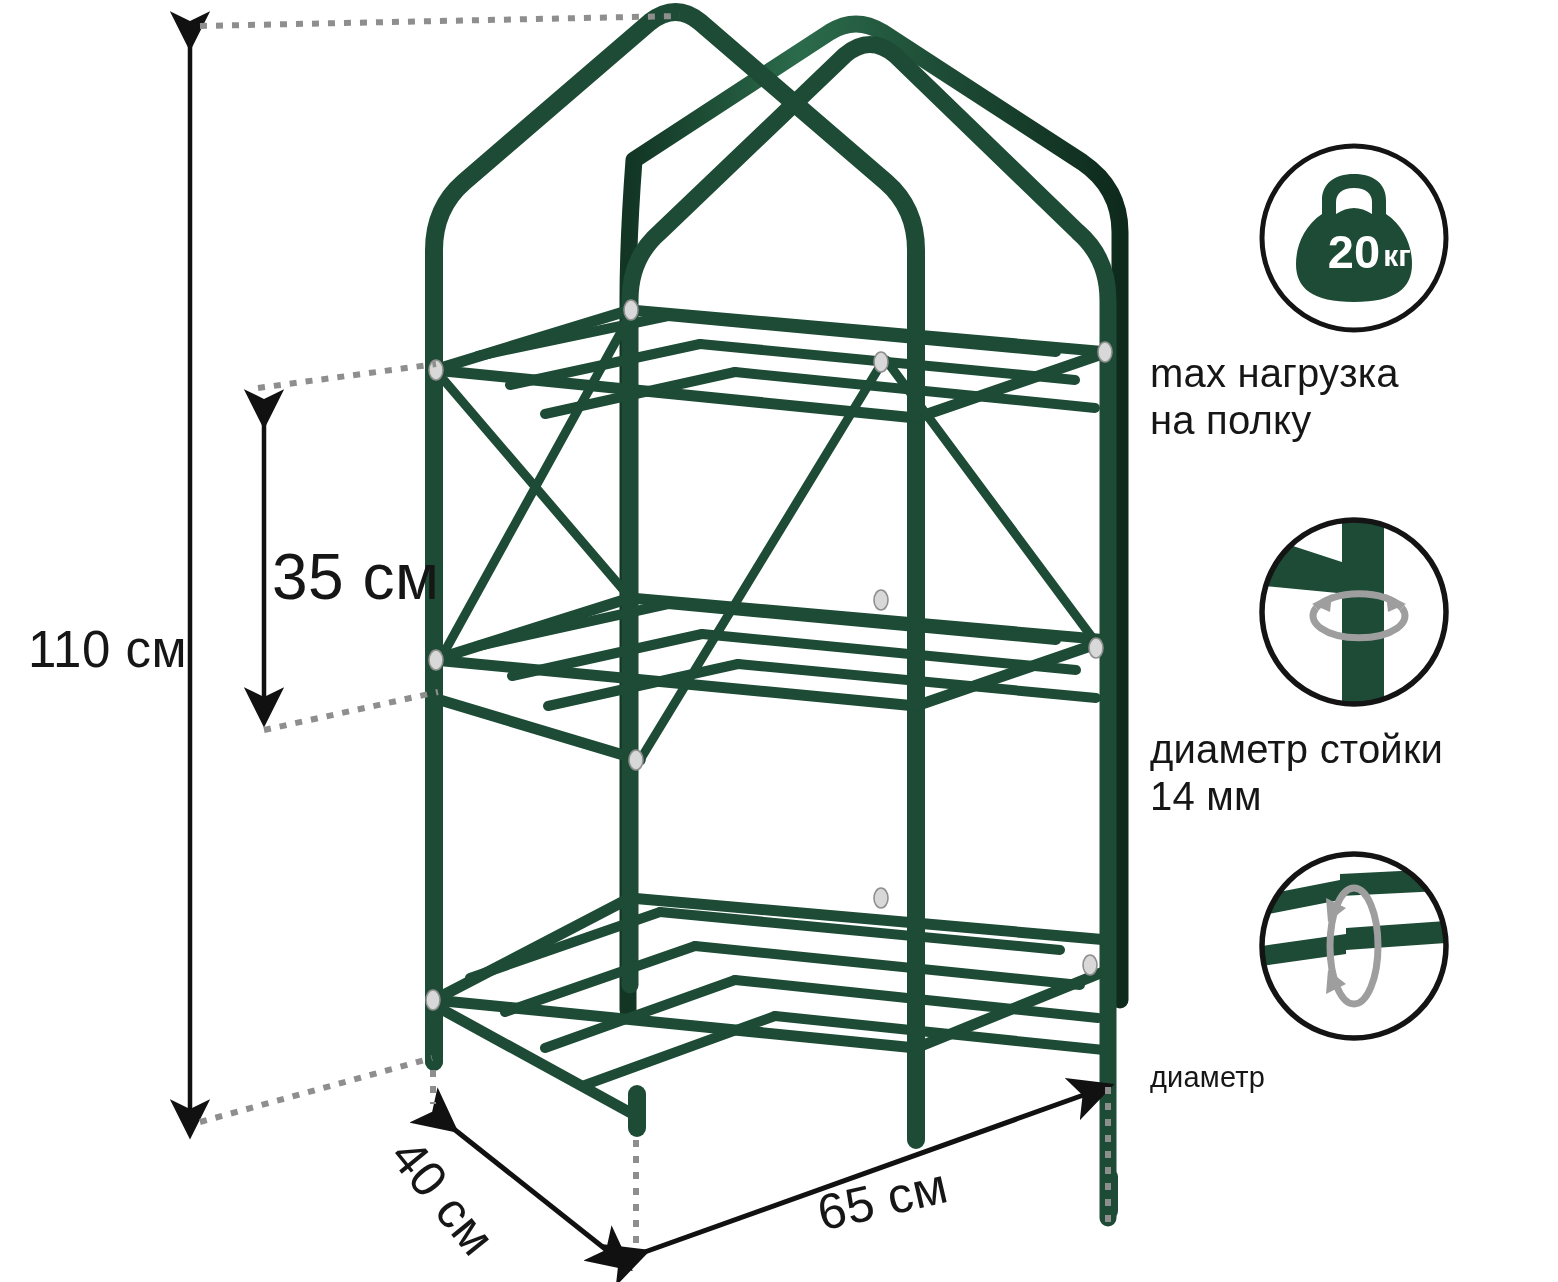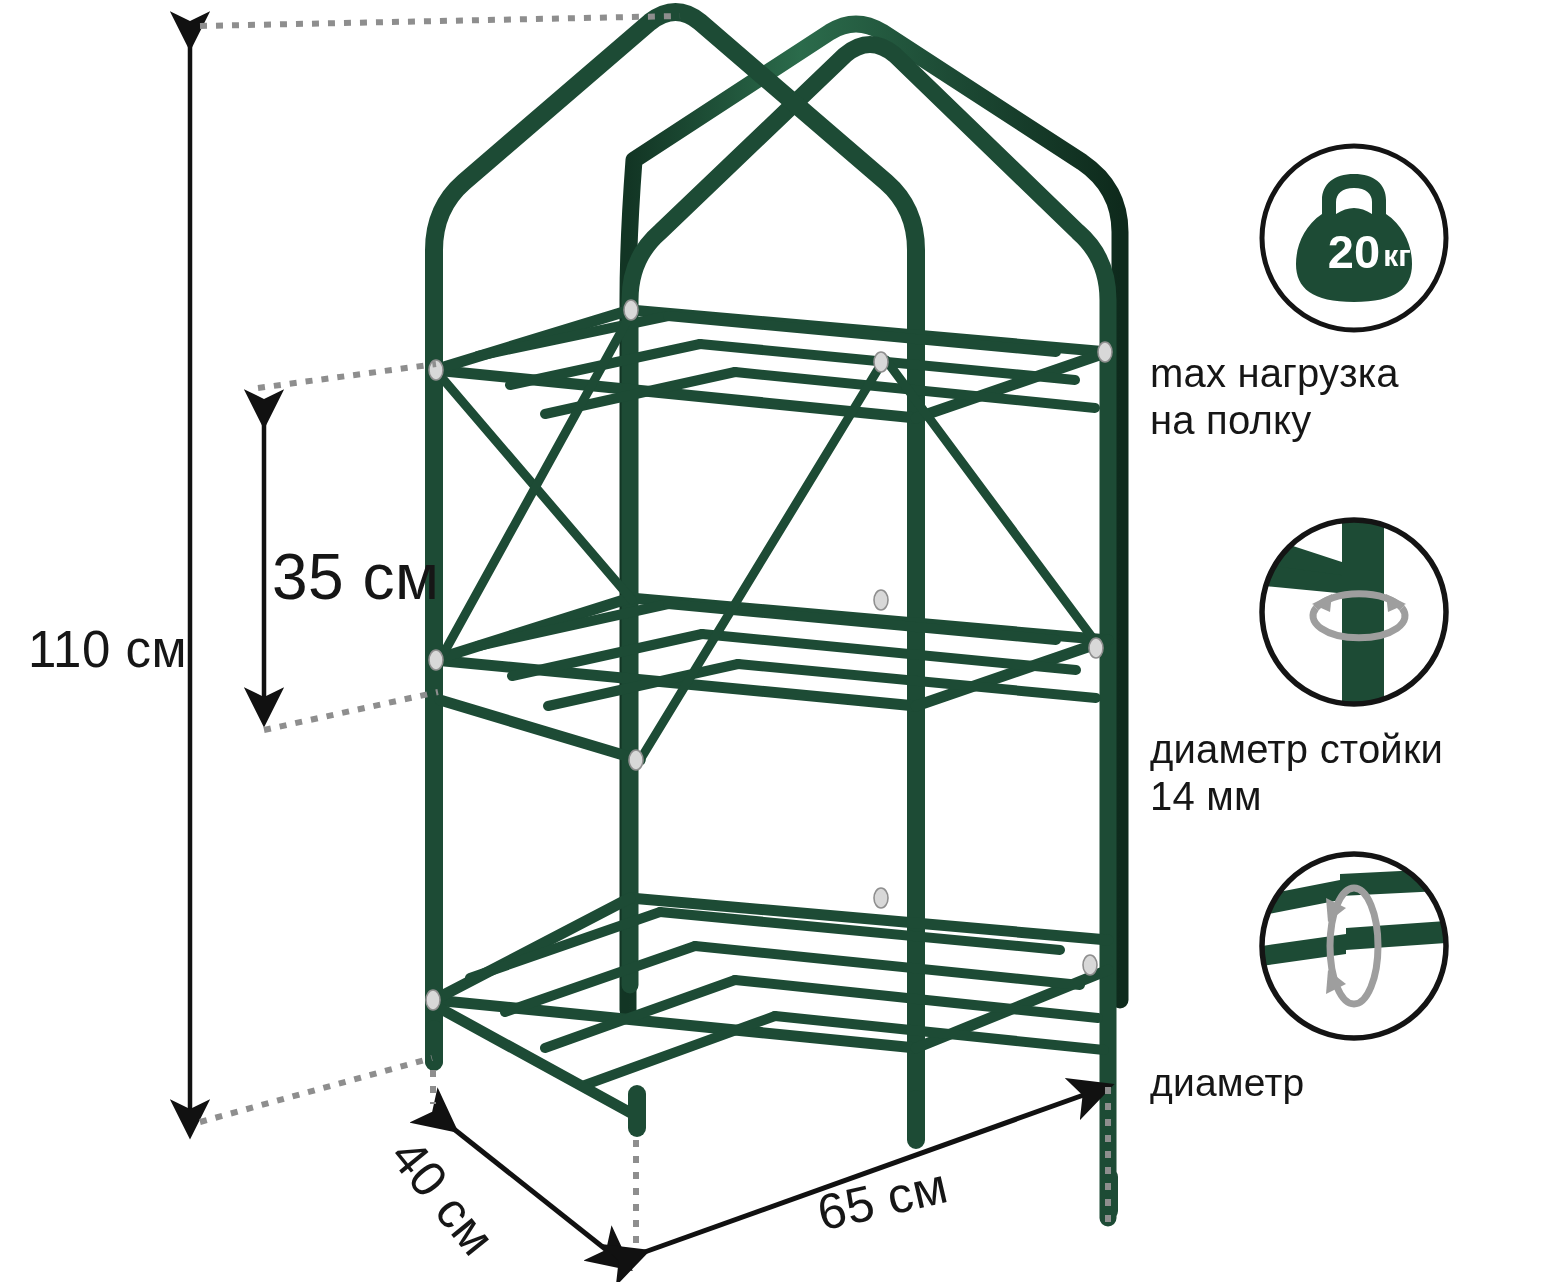--- a/index.html
+++ b/index.html
@@ -84,21 +84,21 @@
     align-items: center;
   }
   .info-caption {
     margin-top: 14px;
     font-size: 40px;
     line-height: 1.18;
     color: #161616;
     font-family: "Liberation Sans", sans-serif;
     letter-spacing: 0.2px;
   }
-  #caption-rod { font-size: 39px; }
+  #caption-rod { font-size: 29px; }
   .info-caption .cap-line { display: block; }
 </style>
 </head>
 <body>
 
 <div id="root">
 
   <svg class="layer" viewBox="0 0 1558 1282" xmlns="http://www.w3.org/2000/svg">
     <defs>
       <linearGradient id="tubeV" x1="0" y1="0" x2="1" y2="0">

